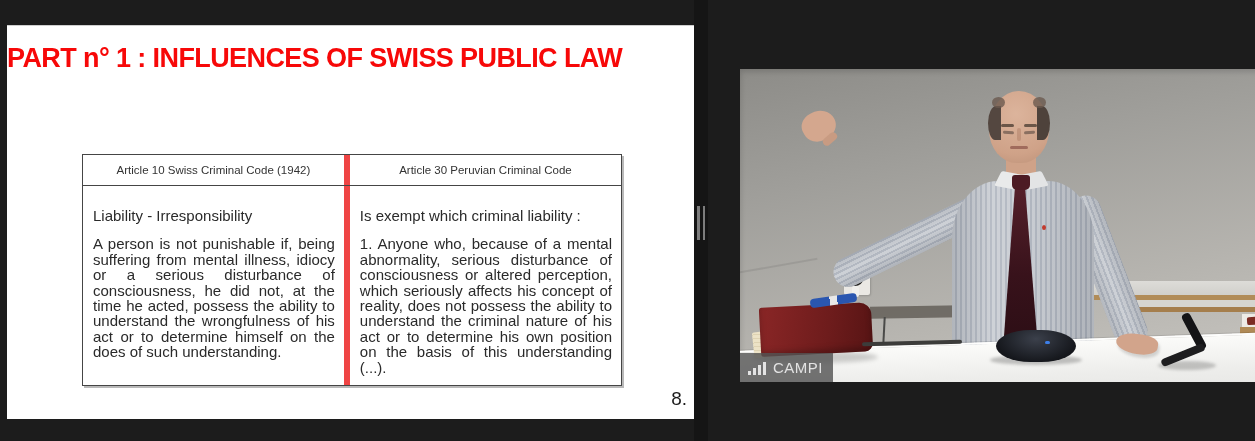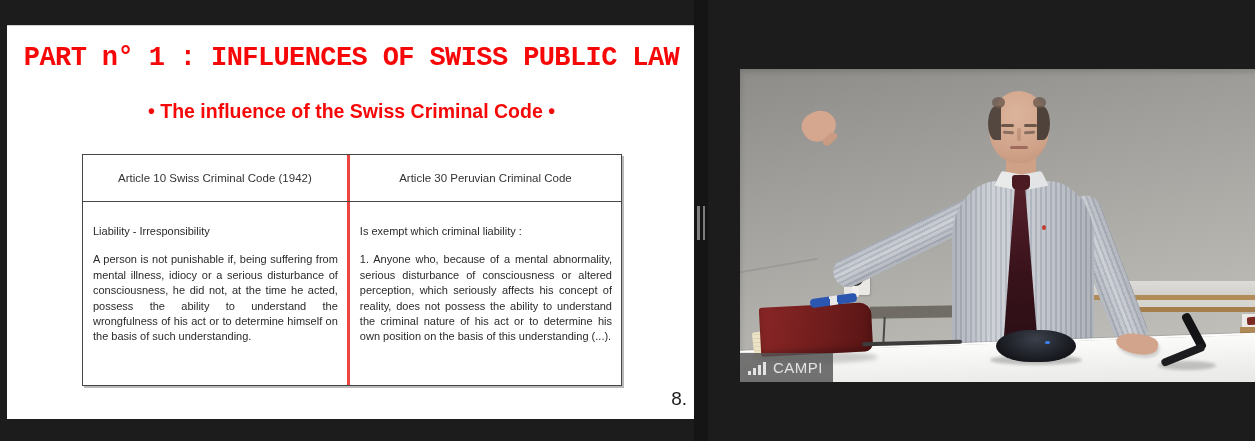--- a/index.html
+++ b/index.html
@@ -15,25 +15,24 @@
 
   
   .slide {
     position: absolute; left: 7px; top: 25px;
     width: 689px; height: 394px;
     background: #ffffff;
     border-top: 1px solid #cfcfcf;
   }
   .slide-title {
     position: absolute; top: 17px; left: 0; right: 0;
-    text-align: center;
+    text-align: left;
     font-size: 27px; font-weight: bold; letter-spacing: -0.6px;
     white-space: nowrap;
     color: #f70808;
-    font-family: Liberation Mono, monospace;
   }
   .slide-subtitle {
     position: absolute; top: 74px; left: 0; right: 0;
     text-align: center;
     font-size: 19.5px; font-weight: bold;
     color: #f70808;
   }
   .cmp-table {
     position: absolute; left: 75px; top: 128px;
     width: 540px; height: 232px;
@@ -42,23 +41,23 @@
     display: flex; flex-direction: column;
     background: #fff;
     color: #222;
   }
   .cmp-head { display: flex; height: 47px; border-bottom: 1px solid #454545; }
   .cmp-head .th {
     display: flex; align-items: center; justify-content: center;
     font-size: 11.5px; color: #333;
   }
   .cmp-body { display: flex; flex: 1; }
-  .col-l { width: 49.6%; border-right: 3px solid #ef4444; }
+  .col-l { width: 49.6%; border-right: 6px solid #ef4444; }
   .col-r { width: 50.4%; }
-  .td { padding: 22px 9px 10px 10px; font-size: 11px; line-height: 15.4px; color: #2a2a2a; }
+  .td { padding: 22px 9px 10px 10px; font-size: 15px; line-height: 15.4px; color: #2a2a2a; }
   .cell-heading { margin: 0; }
   .cell-body { margin: 13px 0 0 0; text-align: justify; }
   .page-number {
     position: absolute; right: 9px; top: 362px;
     font-size: 19px; color: #1c1c1c;
   }
 
   
   .divider {
     position: absolute; left: 694px; top: 0;
@@ -232,31 +231,30 @@
   .bars i:nth-child(4) { height: 13px; }
   .tag-text { margin-left: 7px; font-size: 15px; color: #e2e2e2; letter-spacing: 0.5px; }
 </style>
 </head>
 <body>
 
 <div class="stage">
 
   <div class="slide">
     <div class="slide-title">PART n° 1 : INFLUENCES OF SWISS PUBLIC LAW</div>
-    <div class="slide-subtitle">• The influence of the Swiss Criminal Code •</div>
 
     <div class="cmp-table">
       <div class="cmp-head">
         <div class="th col-l">Article 10 Swiss Criminal Code (1942)</div>
         <div class="th col-r">Article 30 Peruvian Criminal Code</div>
       </div>
       <div class="cmp-body">
         <div class="td col-l">
           <p class="cell-heading">Liability - Irresponsibility</p>
-          <p class="cell-body">A person is not punishable if, being suffering from mental illness, idiocy or a serious disturbance of consciousness, he did not, at the time he acted, possess the ability to understand the wrongfulness of his act or to determine himself on the basis of such understanding.</p>
+          <p class="cell-body">A person is not punishable if, being suffering from mental illness, idiocy or a serious disturbance of consciousness, he did not, at the time he acted, possess the ability to understand the wrongfulness of his act or to determine himself on the does of such understanding.</p>
         </div>
         <div class="td col-r">
           <p class="cell-heading">Is exempt which criminal liability :</p>
           <p class="cell-body">1. Anyone who, because of a mental abnormality, serious disturbance of consciousness or altered perception, which seriously affects his concept of reality, does not possess the ability to understand the criminal nature of his act or to determine his own position on the basis of this understanding (...).</p>
         </div>
       </div>
     </div>
 
     <div class="page-number">8.</div>
   </div>

